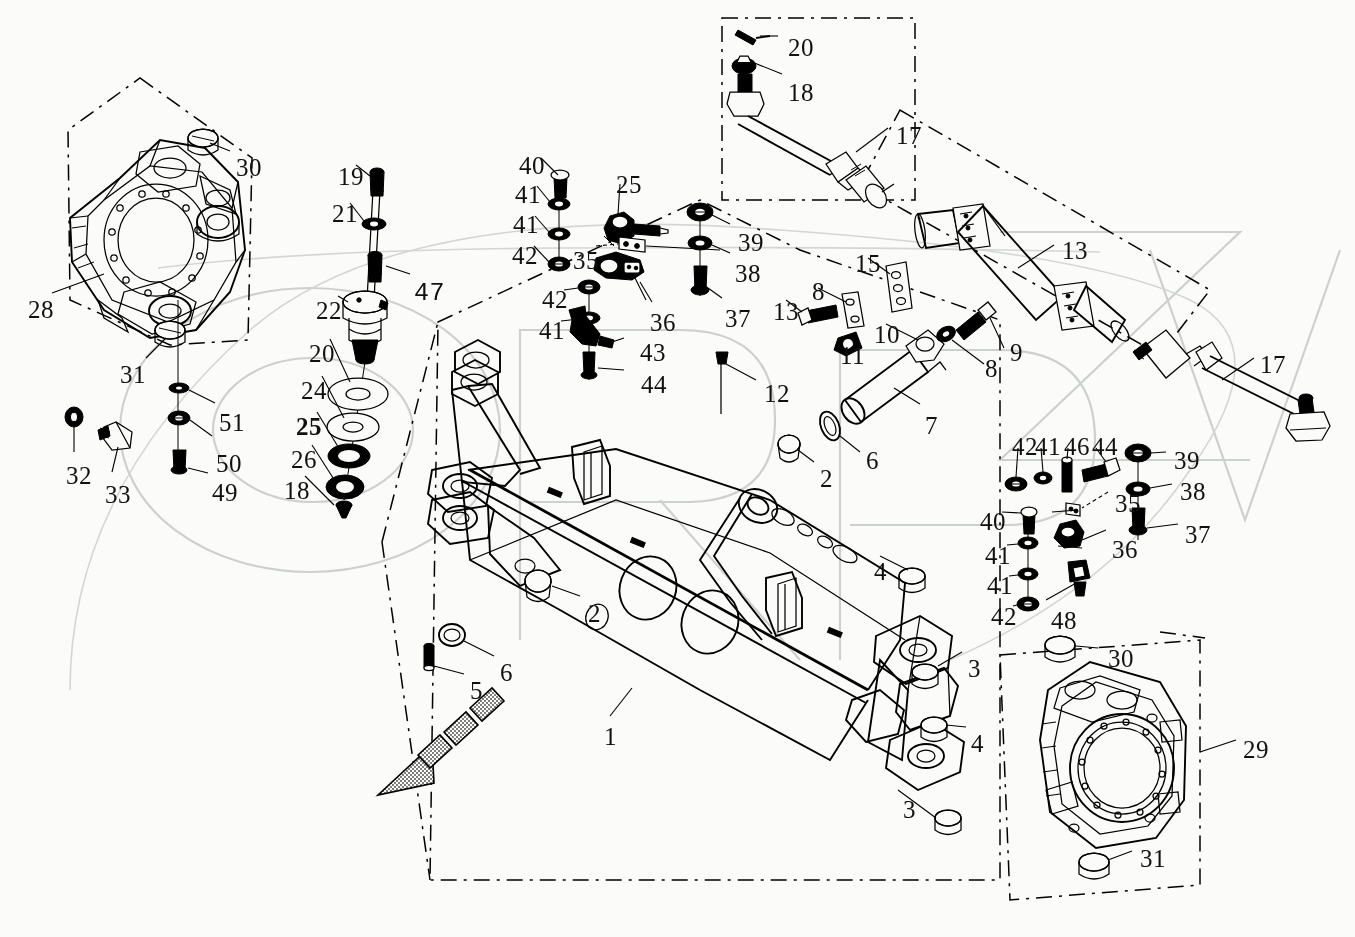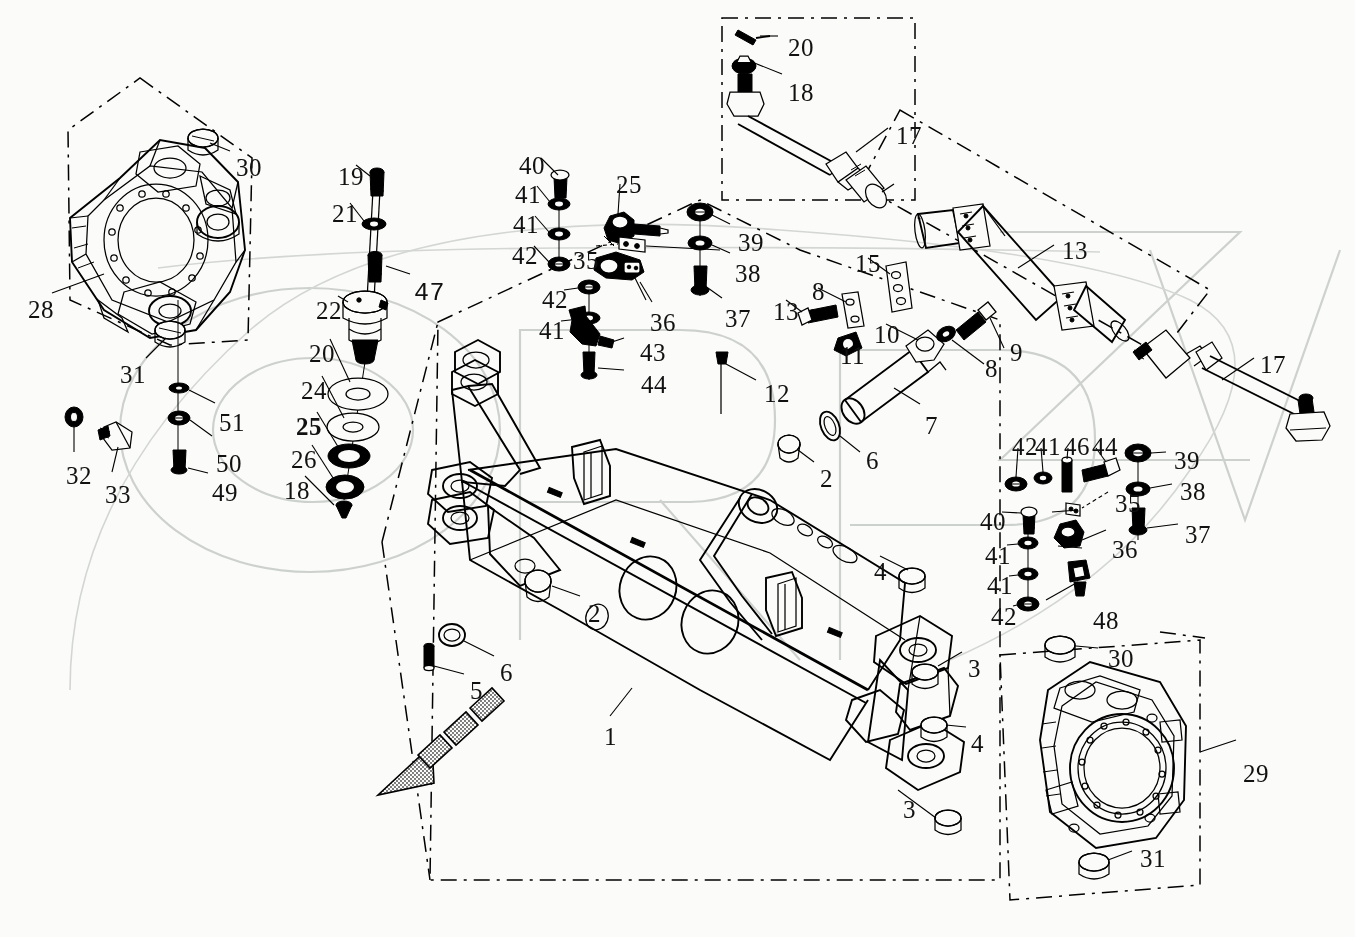--- a/index.html
+++ b/index.html
@@ -839,21 +839,21 @@
       <div class="lbl" style="left: 338px; top: 164px;">19</div>
       <div class="lbl" style="left: 788px; top: 35px;">20</div>
       <div class="lbl" style="left: 332px; top: 201px;">21</div>
       <div class="lbl" style="left: 316px; top: 298px;">22</div>
       <div class="lbl" style="left: 309px; top: 341px;">20</div>
       <div class="lbl" style="left: 301px; top: 378px;">24</div>
       <div class="lbl" style="left: 296px; top: 414px; font-weight: bold;">25</div>
       <div class="lbl" style="left: 291px; top: 447px;">26</div>
       <div class="lbl" style="left: 284px; top: 478px;">18</div>
       <div class="lbl" style="left: 28px; top: 297px; text-align: right;">28</div>
-      <div class="lbl" style="left: 1243px; top: 761px;">29</div>
+      <div class="lbl" style="left: 1243px; top: 737px;">29</div>
       <div class="lbl" style="left: 236px; top: 155px;">30</div>
       <div class="lbl" style="left: 1108px; top: 646px;">30</div>
       <div class="lbl" style="left: 120px; top: 362px;">31</div>
       <div class="lbl" style="left: 1140px; top: 846px;">31</div>
       <div class="lbl" style="left: 66px; top: 463px;">32</div>
       <div class="lbl" style="left: 105px; top: 482px;">33</div>
       <div class="lbl" style="left: 616px; top: 172px;">25</div>
       <div class="lbl" style="left: 573px; top: 248px;">35</div>
       <div class="lbl" style="left: 1115px; top: 491px;">35</div>
       <div class="lbl" style="left: 650px; top: 310px;">36</div>
@@ -874,19 +874,19 @@
       <div class="lbl" style="left: 987px; top: 573px;">41</div>
       <div class="lbl" style="left: 512px; top: 243px;">42</div>
       <div class="lbl" style="left: 542px; top: 287px;">42</div>
       <div class="lbl" style="left: 1012px; top: 434px;">42</div>
       <div class="lbl" style="left: 991px; top: 604px;">42</div>
       <div class="lbl" style="left: 640px; top: 340px;">43</div>
       <div class="lbl" style="left: 641px; top: 372px;">44</div>
       <div class="lbl" style="left: 1092px; top: 434px;">44</div>
       <div class="lbl" style="left: 1064px; top: 434px;">46</div>
       <div class="lbl" style="left: 414px; top: 281px; font-family: Liberation Mono, monospace;">47</div>
-      <div class="lbl" style="left: 1051px; top: 608px; margin-left: 42px;">48</div>
+      <div class="lbl" style="left: 1051px; top: 608px;">48</div>
       <div class="lbl" style="left: 212px; top: 480px;">49</div>
       <div class="lbl" style="left: 216px; top: 451px;">50</div>
       <div class="lbl" style="left: 219px; top: 410px;">51</div>
     </div>
 
 </div>
 
 </body></html>

